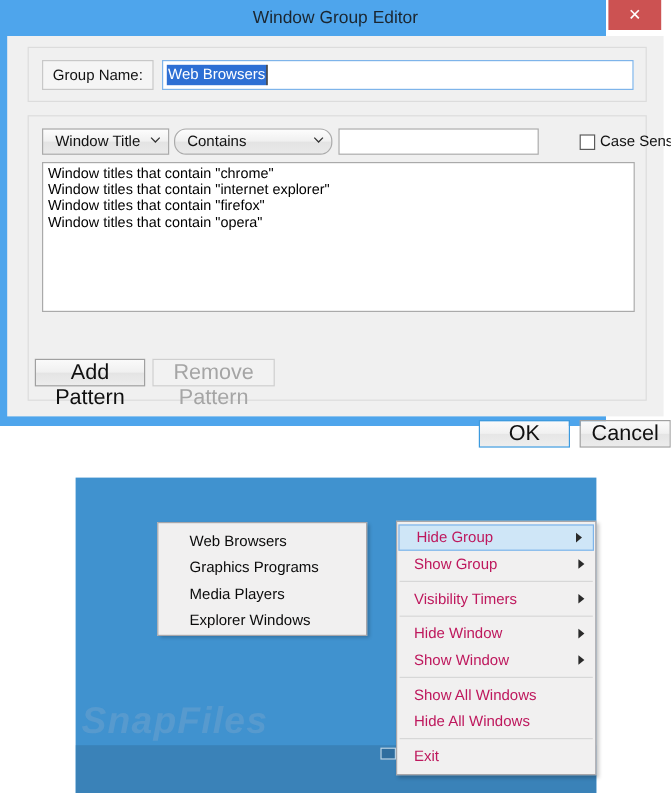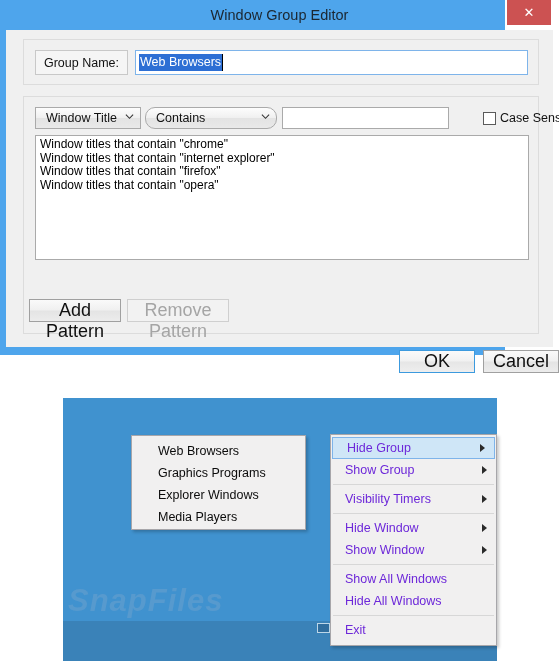--- a/index.html
+++ b/index.html
@@ -342,21 +342,21 @@
     box-sizing: border-box;
     box-shadow: 2px 2px 3px rgba(0,0,0,0.22);
     padding-top: 2px;
   }
   .menu-item {
     position: relative;
     height: 22px;
     line-height: 22px;
     padding-left: 14px;
     font-size: 12.5px;
-    color: #6d28d9;
+    color: #be185d;
     white-space: nowrap;
     cursor: default;
     box-sizing: border-box;
     font-family: "Liberation Sans", sans-serif;
   }
   .menu-item.highlight {
     background: #cfe6f7;
     border: 1px solid #7eb4ea;
     margin: 0 1px;
     line-height: 20px;
@@ -455,22 +455,22 @@
         <span class="tray-icon arrow"></span>
       </div>
       <div id="clock-date">4/22/2015</div>
     </div>
   </div>
 </div>
 
 <div id="group-submenu">
   <div class="submenu-item">Web Browsers</div>
   <div class="submenu-item">Graphics Programs</div>
+  <div class="submenu-item">Media Players</div>
   <div class="submenu-item">Explorer Windows</div>
-  <div class="submenu-item">Media Players</div>
 </div>
 
 <div id="context-menu">
   <div class="menu-item highlight">
     <span>Hide Group</span>
     <span class="arrow"></span>
   </div>
   <div class="menu-item">
     <span>Show Group</span>
     <span class="arrow"></span>

